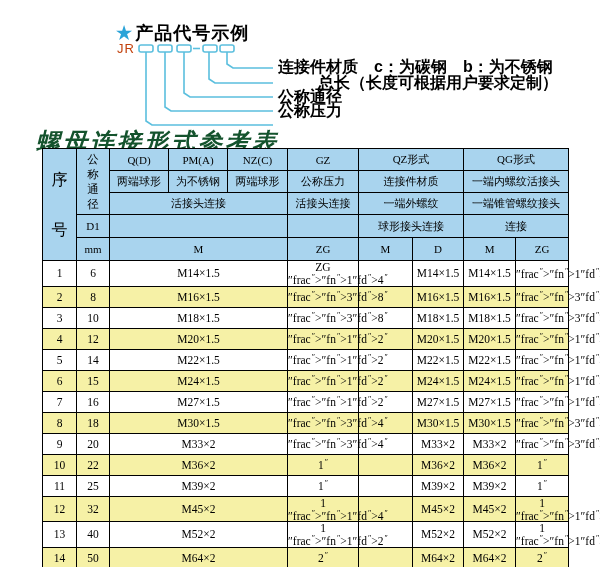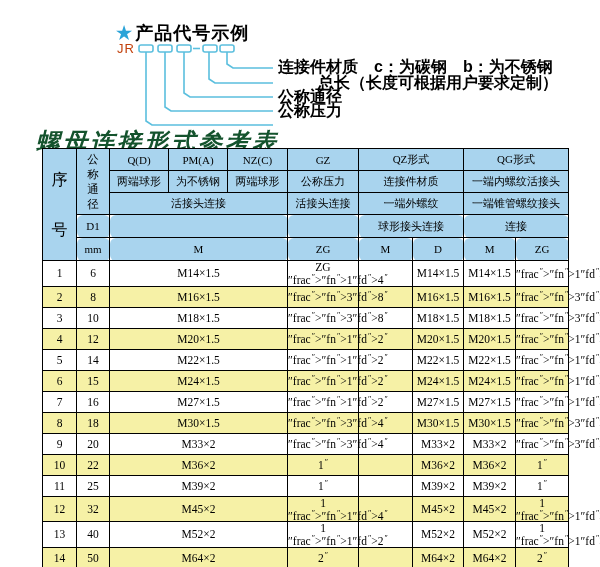--- a/index.html
+++ b/index.html
@@ -37,21 +37,21 @@
     position:absolute; left:42px; top:148px; width:527px;
     border-collapse:collapse; table-layout:fixed;
     font-family:"Liberation Serif","DejaVu Serif",serif; color:#000;
   }
   table.ref, table.ref th, table.ref td { border:1.5px solid #000; }
   table.ref th, table.ref td {
     text-align:center; vertical-align:middle; padding:0; font-weight:normal;
   }
   thead th { background:#A9D4EE; font-size:11px; }
   tr.h-row1 th, tr.h-row2 th, tr.h-row3 th { height:21px; }
-  tr.h-row4 th, tr.h-row5 th { height:22px;border-radius:6px; }
+  tr.h-row4 th, tr.h-row5 th { height:22px; }
   tbody td { height:20px; font-size:11.5px; background:#ffffff; }
   tbody tr:nth-child(even) td { background:#F6F1A6; }
 
   .vtext { width:1em; margin:0 auto; word-break:break-all; font-size:11.5px; line-height:15px; }
   .vtext.seq { line-height:50px; font-size:16px;text-align:center; }
   .in { font-size:8px; vertical-align:0.45em; margin-left:1px; }
 </style>
 </head>
 <body>
 

